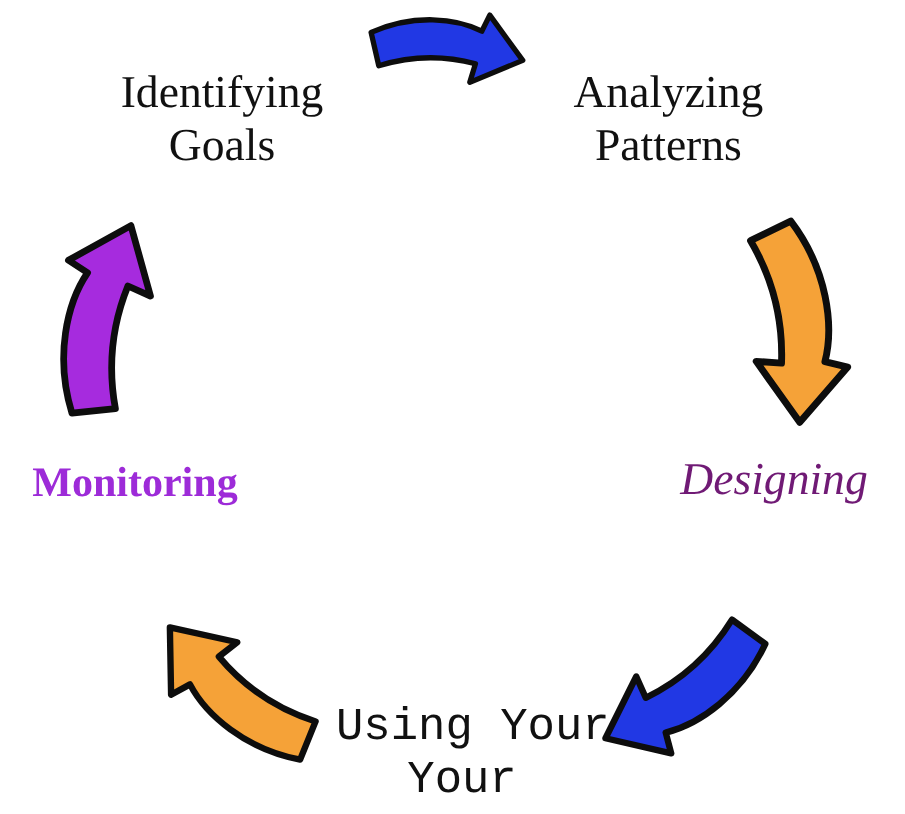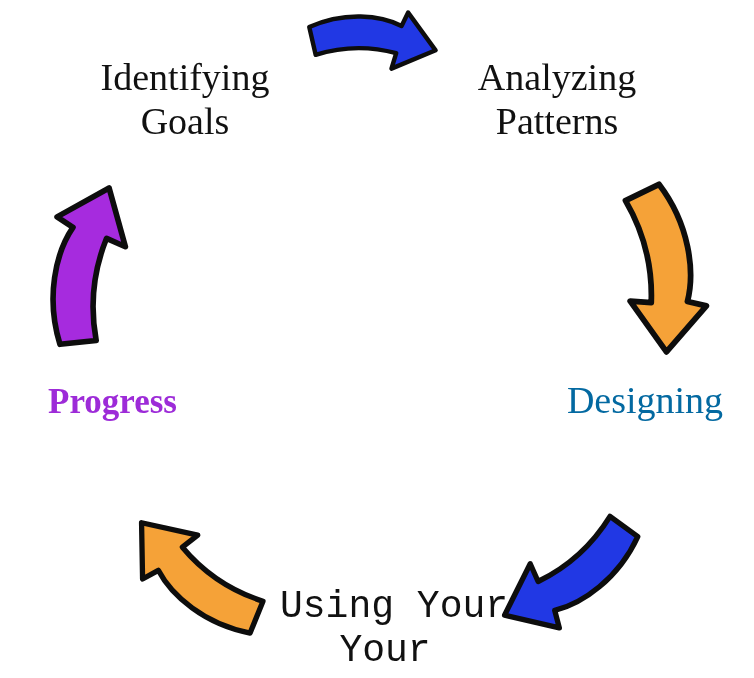--- a/index.html
+++ b/index.html
@@ -84,26 +84,26 @@
   <div class="node n1" style="color: rgb(17, 17, 17);">
     <div>Identifying</div>
     <div>Goals</div>
   </div>
 
   <div class="node n2" style="color: rgb(17, 17, 17);">
     <div>Analyzing</div>
     <div>Patterns</div>
   </div>
 
-  <div class="node n3" style="color: #0369a1;">
+  <div class="node n3" style="color: #701a75; font-style: italic;">
     <div>Designing</div>
   </div>
 
   <div class="node n4" style="color: rgb(17, 17, 17); font-family: Liberation Mono, monospace;">
     <div>Using Your</div>
     <div>Your</div>
   </div>
 
   <div class="node n5 bold" style="color: rgb(157, 43, 216);">
-    <div>Progress</div>
+    <div>Monitoring</div>
   </div>
 
 </div>
 
 </body></html>

